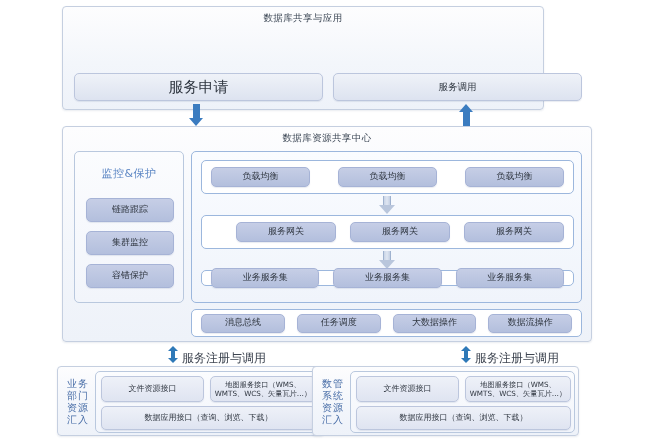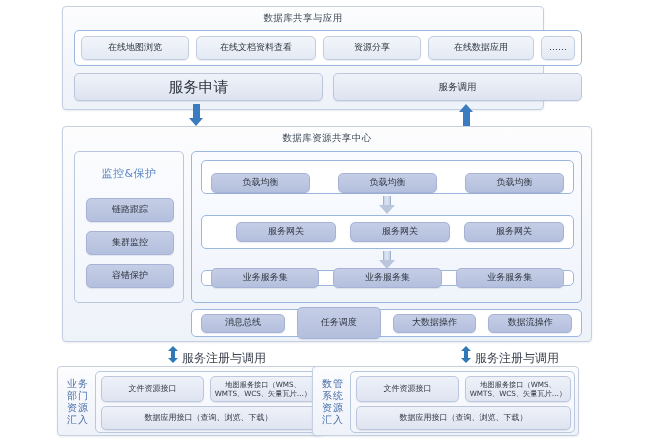--- a/index.html
+++ b/index.html
@@ -130,29 +130,20 @@
     color: #5b86c4;
     letter-spacing: .5px;
   }
 </style>
 </head>
 <body>
 
 <div class="panel" style="left:62px; top:6px; width:482px; height:104px;">
   <div class="panel-title">数据库共享与应用</div>
 
-  <div class="subbox" style="position:absolute; left:11px; top:23px; width:508px; height:36px;">
-    <div style="display:flex; align-items:center; height:100%; padding:0 6px; gap:7px;">
-      <div class="pill pill-lite" style="flex:0 0 108px; height:24px;">在线地图浏览</div>
-      <div class="pill pill-lite" style="flex:0 0 120px; height:24px;">在线文档资料查看</div>
-      <div class="pill pill-lite" style="flex:0 0 98px; height:24px;">资源分享</div>
-      <div class="pill pill-lite" style="flex:0 0 106px; height:24px;">在线数据应用</div>
-      <div class="pill pill-lite" style="flex:1 1 auto; height:24px;">……</div>
-    </div>
-  </div>
 
   <div style="position:absolute; left:11px; top:66px; width:508px; height:28px; display:flex; gap:10px;">
     <div class="pill pill-wide" style="flex:1 1 0; height:28px; font-size:15px;">服务申请</div>
     <div class="pill pill-wide" style="flex:1 1 0; height:28px; font-size:9.5px;">服务调用</div>
   </div>
 </div>
 
 <div class="arrow-blue" style="left:189px; top:104px;">
   <div class="shaft" style="height:14px;"></div>
   <div class="head head-down"></div>
@@ -170,21 +161,21 @@
     <div style="position:absolute; left:11px; top:46px; width:88px; display:flex; flex-direction:column; gap:9px;">
       <div class="pill pill-strong" style="height:24px;">链路跟踪</div>
       <div class="pill pill-strong" style="height:24px;">集群监控</div>
       <div class="pill pill-strong" style="height:24px;">容错保护</div>
     </div>
   </div>
 
   <div class="subbox" style="position:absolute; left:128px; top:24px; width:391px; height:152px; background:linear-gradient(180deg,#fafcff 0%,#f0f4fb 100%);">
 
     <div class="subbox" style="position:absolute; left:9px; top:8px; width:373px; height:34px;">
-      <div style="display:flex; align-items:flex-end; height:100%; padding:0 9px; gap:28px;">
+      <div style="display:flex; align-items:center; height:100%; padding:0 9px; gap:28px;">
         <div class="pill pill-strong" style="flex:1 1 0; height:20px;">负载均衡</div>
         <div class="pill pill-strong" style="flex:1 1 0; height:20px;">负载均衡</div>
         <div class="pill pill-strong" style="flex:1 1 0; height:20px;">负载均衡</div>
       </div>
     </div>
 
     <div class="arrow-gray" style="left:187px; top:44px;">
       <div class="shaft" style="height:9px;"></div>
       <div class="head"></div>
     </div>
@@ -207,21 +198,21 @@
         <div class="pill pill-strong" style="flex:1 1 0; height:20px;">业务服务集</div>
         <div class="pill pill-strong" style="flex:1 1 0; height:20px;">业务服务集</div>
         <div class="pill pill-strong" style="flex:1 1 0; height:20px;">业务服务集</div>
       </div>
     </div>
   </div>
 
   <div class="subbox" style="position:absolute; left:128px; top:182px; width:391px; height:28px;">
     <div style="display:flex; align-items:center; height:100%; padding:0 9px; gap:12px;">
       <div class="pill pill-strong" style="flex:1 1 0; height:19px;">消息总线</div>
-      <div class="pill pill-strong" style="flex:1 1 0; height:32px;">任务调度</div>
+      <div class="pill pill-strong" style="flex:1 1 0; height:19px;">任务调度</div>
       <div class="pill pill-strong" style="flex:1 1 0; height:19px;">大数据操作</div>
       <div class="pill pill-strong" style="flex:1 1 0; height:19px;">数据流操作</div>
     </div>
   </div>
 </div>
 
 <div class="arrow-dbl" style="left:168px; top:346px;">
   <div class="h-up"></div>
   <div class="shaft" style="height:7px;"></div>
   <div class="h-dn"></div>

